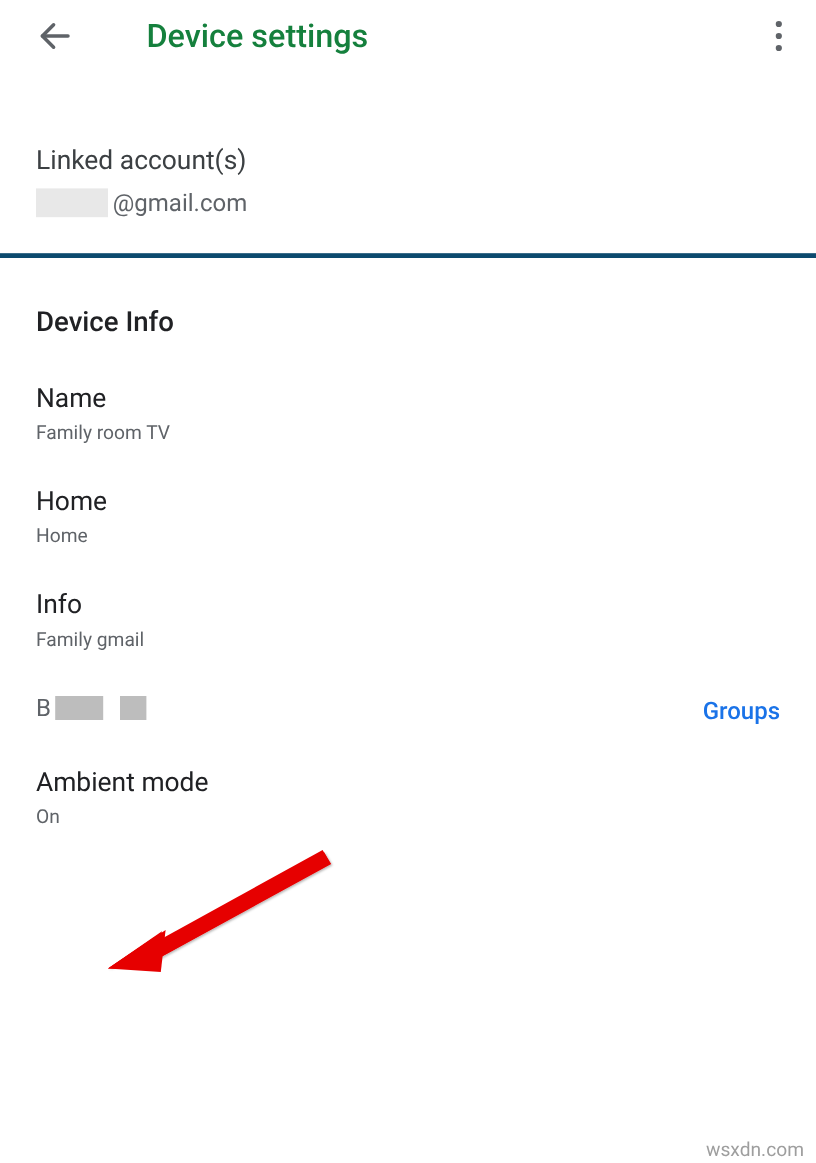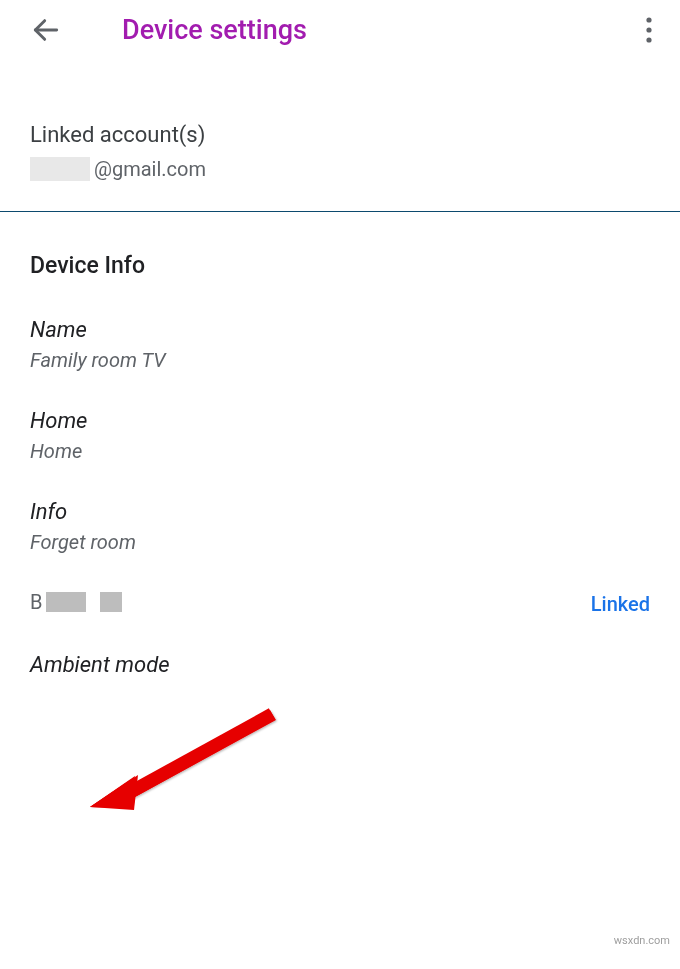--- a/index.html
+++ b/index.html
@@ -28,21 +28,21 @@
       cursor: pointer;
       margin-right: 60px;
     }
     .back-icon svg {
       width: 32px;
       height: 32px;
     }
     .page-title {
       font-size: 27px;
       font-weight: 500;
-      color: #a21caf;
+      color: #15803d;
       flex: 1;
     }
     .more-icon {
       display: flex;
       align-items: center;
       justify-content: center;
       cursor: pointer;
       padding: 0 8px;
     }
     .more-icon svg {
@@ -51,21 +51,21 @@
     }
     .content {
       padding: 0;
     }
     .section {
       padding: 0 30px;
     }
     .linked-section {
       padding-top: 62px;
       padding-bottom: 30px;
-      border-bottom: 1px solid #0c4a6e;
+      border-bottom: 4px solid #0c4a6e;
     }
     .linked-title {
       font-size: 22px;
       color: #3c4043;
       font-weight: 400;
       margin-bottom: 10px;
     }
     .linked-email-row {
       display: flex;
       align-items: center;
@@ -84,30 +84,29 @@
     }
     .section-header {
       font-size: 23px;
       font-weight: 500;
       color: #202124;
       padding: 40px 30px 20px 30px;
     }
     .setting-item {
       padding: 18px 30px 18px 30px;
       cursor: pointer;
-      font-style: italic;
     }
     .setting-label {
       font-size: 22px;
       color: #202124;
       font-weight: 400;
       margin-bottom: 6px;
     }
     .setting-value {
-      font-size: 20px;
+      font-size: 16px;
       color: #5f6368;
       font-weight: 400;
     }
     .wifi-item {
       display: flex;
       justify-content: space-between;
       align-items: flex-start;
       padding: 18px 30px 18px 30px;
       position: relative;
     }
@@ -145,23 +144,23 @@
     }
     .arrow-annotation {
       position: absolute;
       left: 90px;
       top: 690px;
       pointer-events: none;
       z-index: 10;
     }
     .watermark {
       position: absolute;
-      bottom: 22px;
+      bottom: 2px;
       right: 10px;
-      font-size: 11px;
+      font-size: 16px;
       color: #9e9e9e;
     }
   </style>
 </head>
 <body>
 
 <div class="header">
   <div class="back-icon">
     <svg viewBox="0 0 24 24" fill="none" stroke="#5f6368" stroke-width="2.2" stroke-linecap="round" stroke-linejoin="round">
       <line x1="20" y1="12" x2="4" y2="12"></line>
@@ -195,37 +194,38 @@
     <div class="setting-value">Family room TV</div>
   </div>
 
   <div class="setting-item">
     <div class="setting-label">Home</div>
     <div class="setting-value">Home</div>
   </div>
 
   <div class="setting-item">
     <div class="setting-label">Info</div>
-    <div class="setting-value">Forget room</div>
+    <div class="setting-value">Family gmail</div>
   </div>
 
 
   <div class="wifi-item">
     <div class="wifi-left">
       <div class="wifi-value-row">
         <span class="wifi-char">B</span>
         <span class="wifi-redact"></span>
         <span class="wifi-redact-sm"></span>
       </div>
     </div>
-    <div class="forget-link">Linked</div>
+    <div class="forget-link">Groups</div>
   </div>
 
   <div class="setting-item">
     <div class="setting-label">Ambient mode</div>
+    <div class="setting-value">On</div>
   </div>
 
 </div>
 
 <div class="arrow-annotation">
   <svg width="200" height="130" viewBox="0 0 200 130">
     <defs>
       <filter id="ds" x="-20%" y="-20%" width="140%" height="140%">
         <feDropShadow dx="1" dy="1" stdDeviation="1" flood-opacity="0.3"></feDropShadow>
       </filter>

